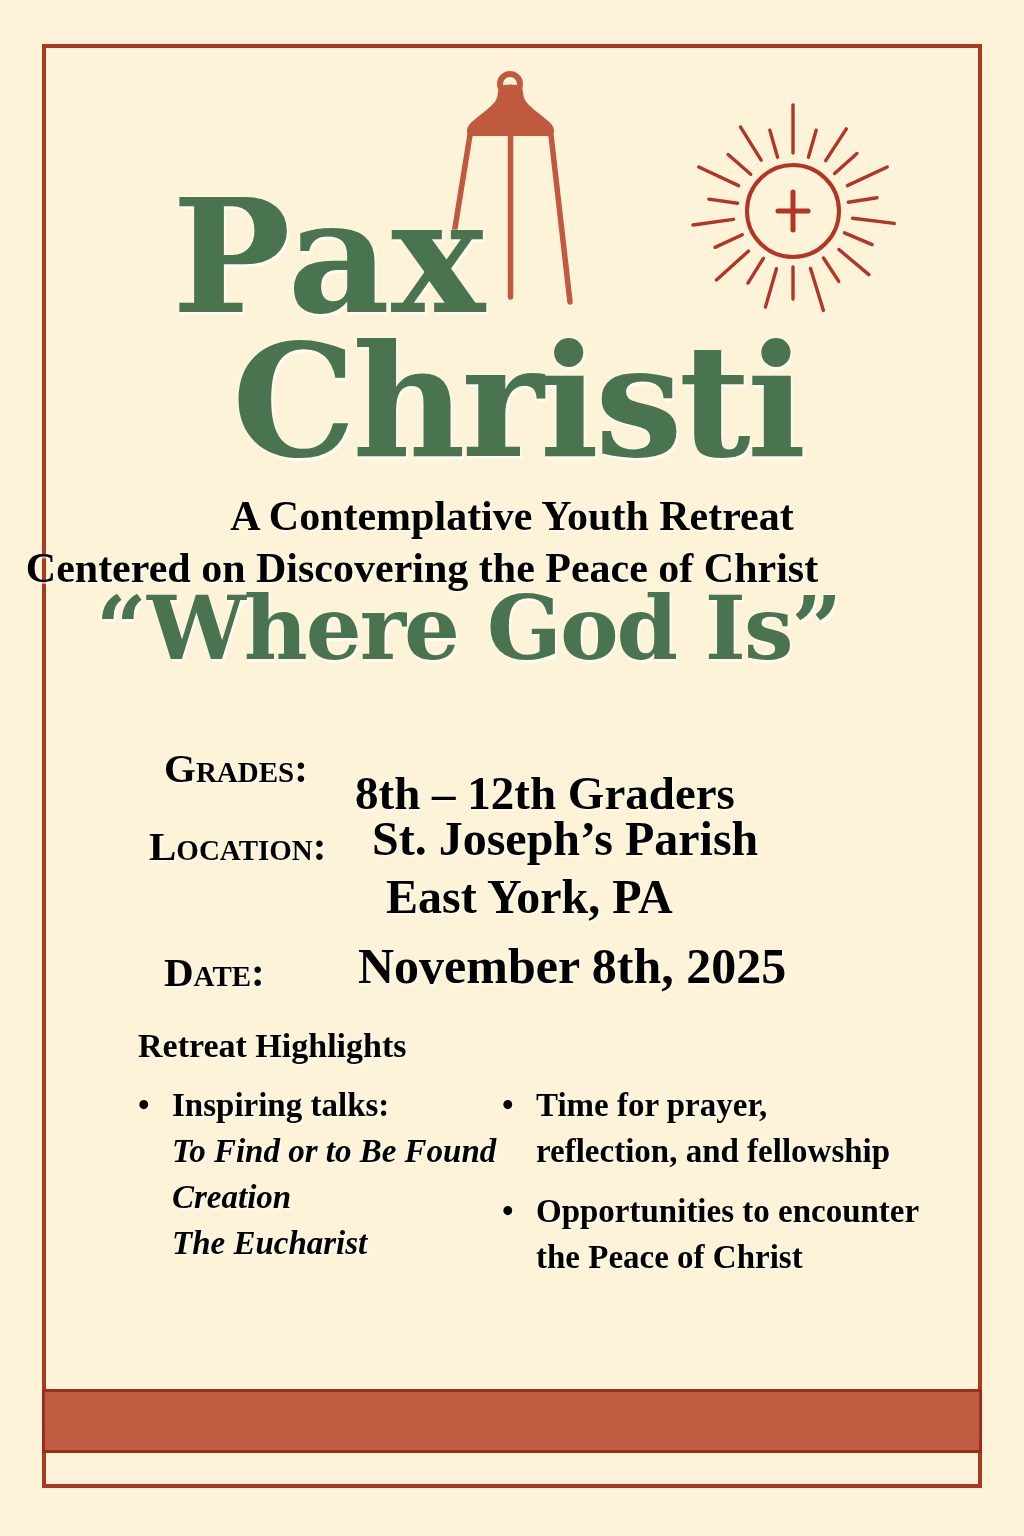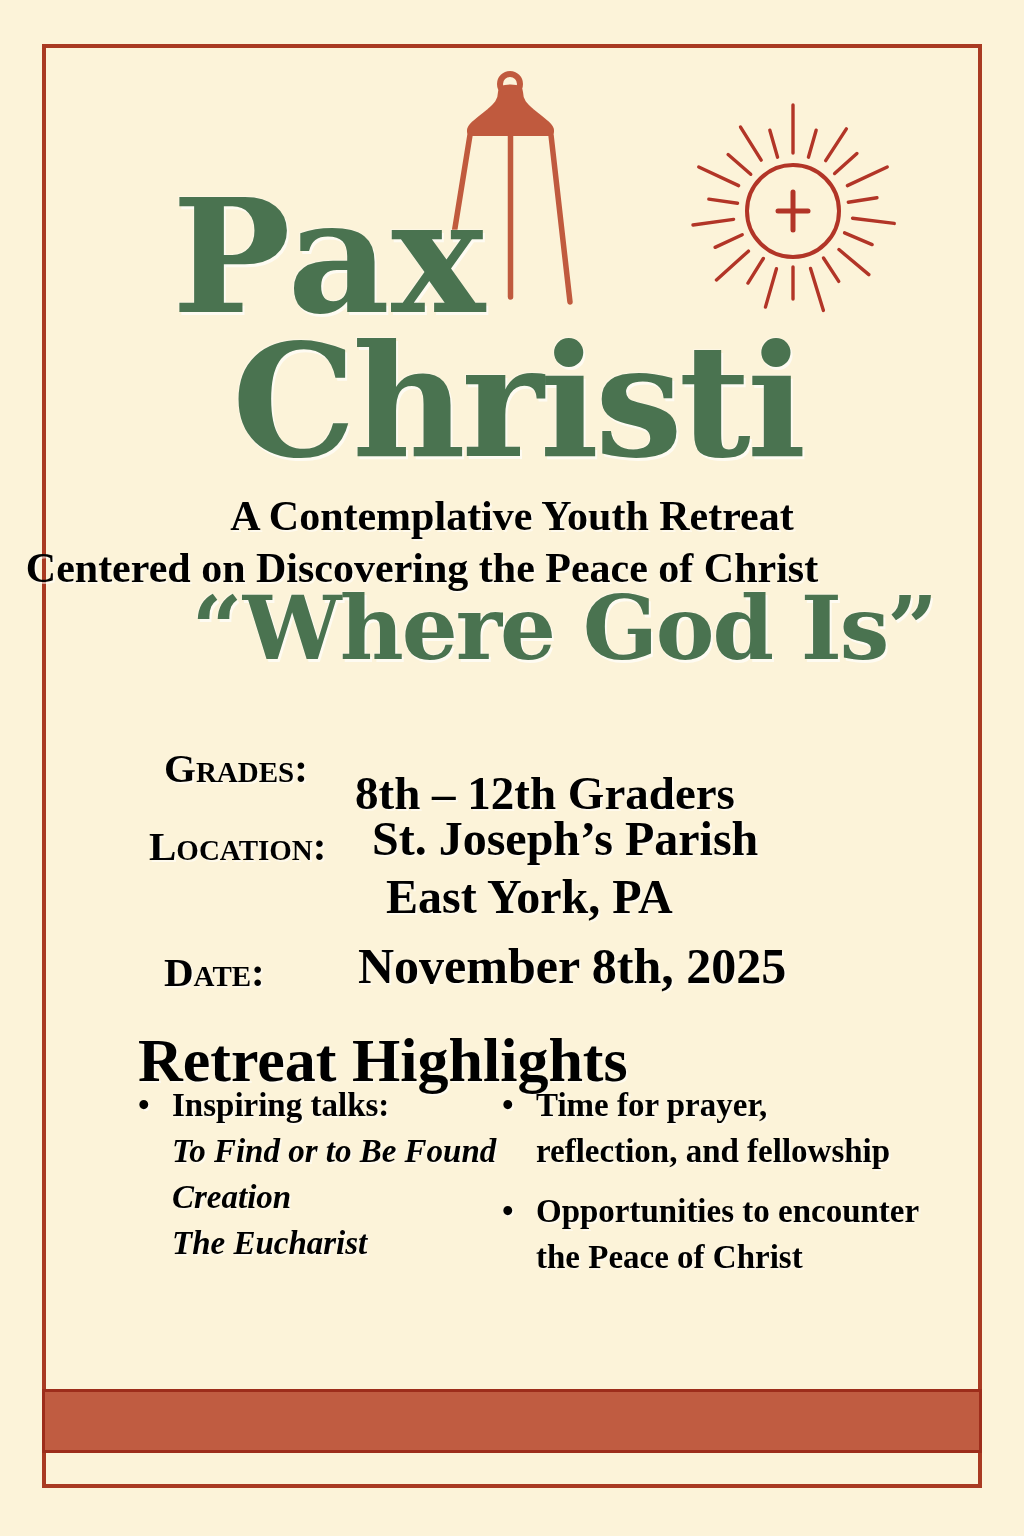--- a/index.html
+++ b/index.html
@@ -29,30 +29,30 @@
     font-weight:bold;
     line-height:1;
     text-shadow:2px 2px 0 rgba(255,255,255,.55);
     white-space:nowrap;
     margin-top:32px;
   }
   .title-pax{left:172px;top:178px;font-size:158px;letter-spacing:1px;text-align:center;}
   .title-christi{left:232px;top:324px;font-size:156px;letter-spacing:-4px;}
   .subtitle1{left:0;width:1024px;top:463px;font-size:42px;text-align:center;}
   .subtitle2{left:0;width:844px;top:515px;font-size:42px;text-align:center;}
-  .quote{left:0;width:936px;top:584px;font-size:88px;text-align:right;letter-spacing:-2px;}
+  .quote{left:0;width:936px;top:584px;font-size:88px;text-align:center;letter-spacing:-2px;}
   .label{font-variant:small-caps;font-size:41px;}
   .grades-label{left:164px;top:716px;text-align:center;}
   .grades-value{left:355px;top:738px;font-size:47px;}
   .location-label{left:149px;top:794px;}
   .location-value1{left:372px;top:783px;font-size:48px;}
   .location-value2{left:386px;top:841px;font-size:48px;}
   .date-label{left:164px;top:920px;}
   .date-value{left:358px;top:909px;font-size:50px;}
-  .highlights-title{left:138px;top:997px;font-size:62px;}
+  .highlights-title{left:138px;top:997px;font-size:34px;}
   .col{line-height:46px;font-size:33px;}
   .col-left{left:138px;top:1050px;width:370px;}
   .col-right{left:502px;top:1050px;width:460px;}
   .bullet-row{display:flex;}
   .dot{width:34px;flex:0 0 34px;font-size:33px;}
   .indent{padding-left:34px;}
   .talk{font-style:italic;font-weight:bold;padding-left:34px;}
   .gap{height:14px;}
   .footer-bar{
     left:42px;top:1389px;width:940px;height:64px;

